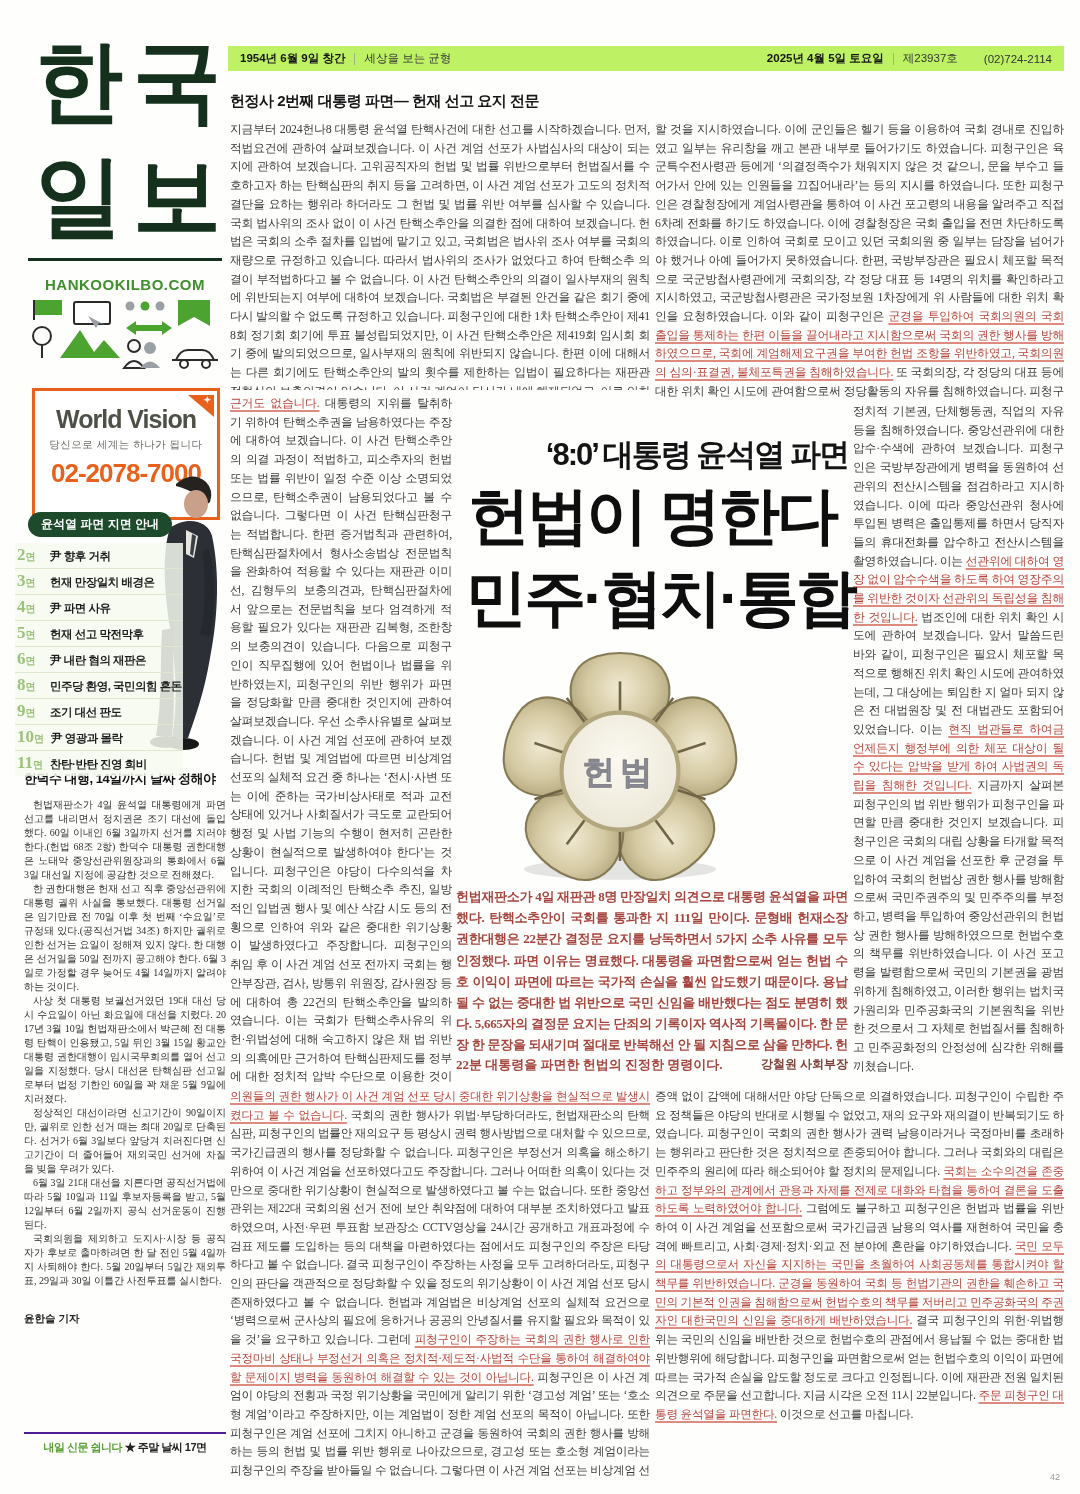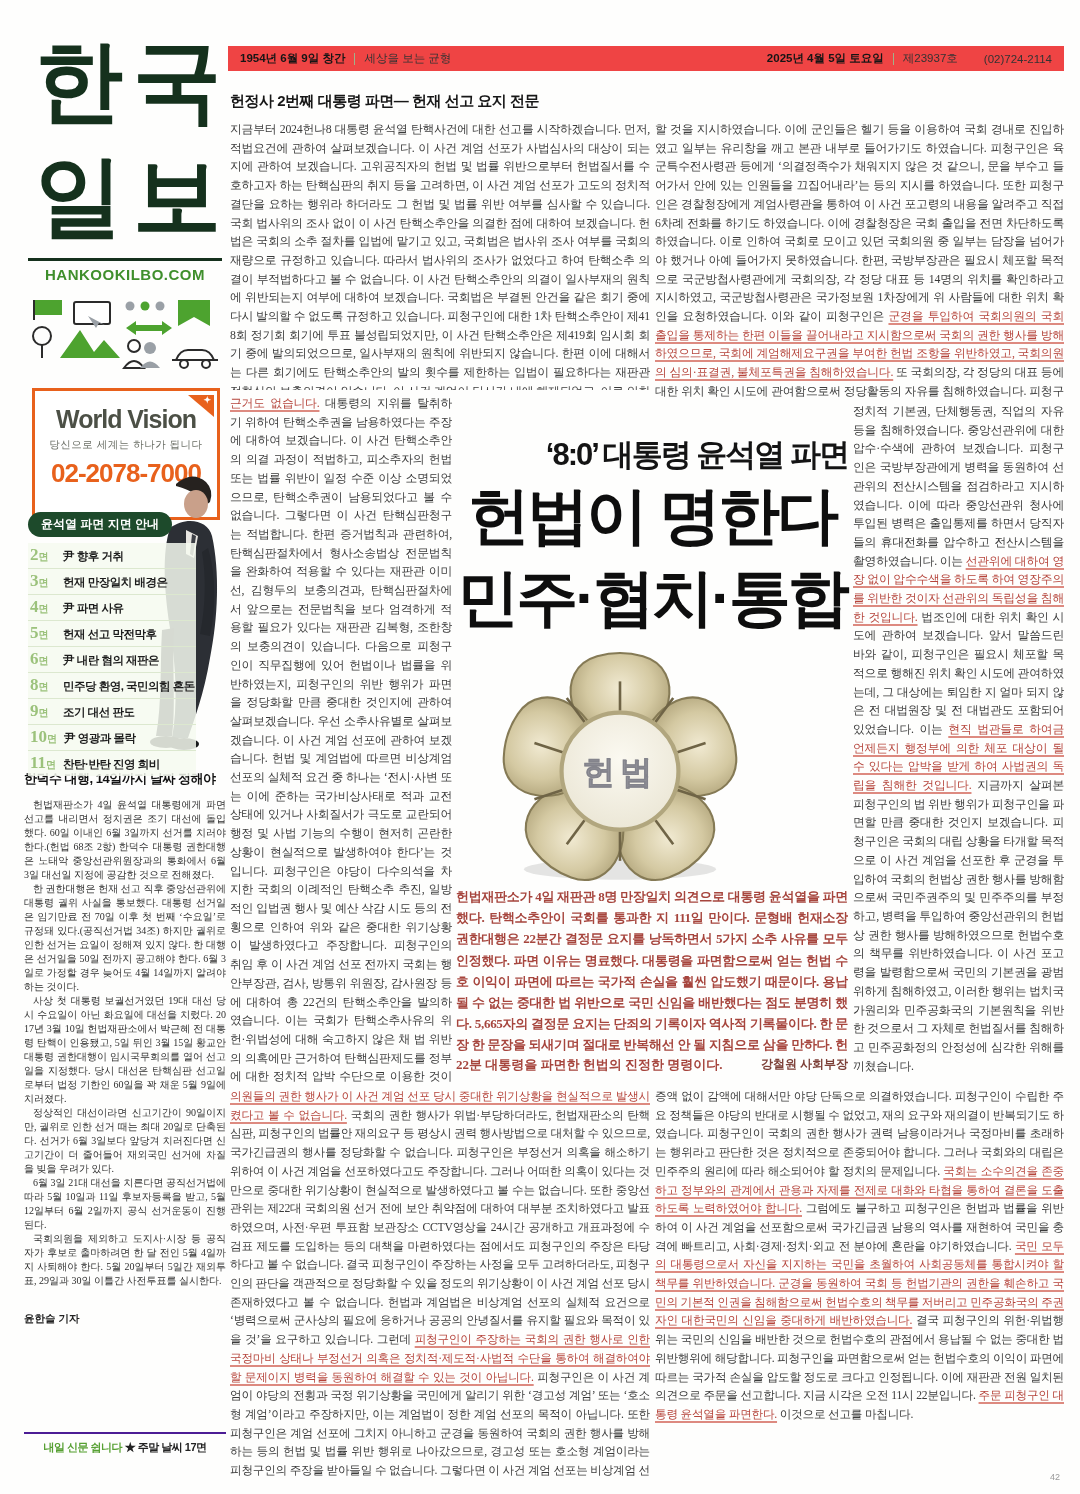--- a/index.html
+++ b/index.html
@@ -15,39 +15,39 @@
     display:grid; grid-template-columns:1fr 1fr; grid-template-rows:1fr 1fr;
     gap:2px;
   }
   .logo-grid span {
     font-family:"Liberation Sans", sans-serif;
     font-size:88px; font-weight:900; line-height:106px; text-align:center;
     color:#15311d; letter-spacing:-6px; transform:scaleY(1.02);
   }
   .logo-rule { position:absolute; left:28px; top:258px; width:194px; border-top:3px solid #15311d; }
   .site-url {
-    position:absolute; left:28px; top:266px; width:194px; text-align:center;
+    position:absolute; left:28px; top:276px; width:194px; text-align:center;
     font-size:15px; font-weight:800; color:#3f8f2c; letter-spacing:.5px;
   }
   .illus { position:absolute; left:26px; top:294px; }
   .wv-ad {
     position:absolute; left:32px; top:388px; width:188px; height:132px;
     border:3px solid #e8611c; background:#fff; text-align:center; padding-top:14px;
   }
   .wv-brand { font-size:25px; font-weight:900; color:#4c5046; letter-spacing:-1px; position:relative; display:inline-block; }
   .wv-swoosh { position:absolute; right:-18px; top:-10px; width:0; height:0;
     border-left:26px solid transparent; border-top:22px solid #e8611c; }
   .wv-star { position:absolute; right:-14px; top:-10px; color:#fff; font-size:9px; }
   .wv-tag { font-size:10.5px; color:#6b6f66; margin-top:4px; letter-spacing:.5px; }
   .wv-phone { font-size:26px; font-weight:900; color:#e8611c; margin-top:6px; letter-spacing:-1px; }
   .guide-badge {
     position:absolute; left:28px; top:512px; background:#1d4a2b; color:#fff;
     font-size:12px; font-weight:800; padding:4px 13px; border-radius:13px; z-index:3;
   }
-  .guide-list { position:absolute; left:28px; top:543px; width:168px; z-index:2; background:rgba(246,250,240,.85); }
+  .guide-list { position:absolute; left:15px; top:543px; width:168px; z-index:2; background:rgba(246,250,240,.85); }
   .guide-row { display:flex; align-items:baseline; gap:7px; padding:2px 0 3px 2px; border-bottom:1px solid #dce8cf; }
   .guide-row:last-child { border-bottom:none; }
   .guide-num { font-family:"Liberation Serif", serif; font-size:17px; font-weight:700; color:#9cc27c; min-width:26px; }
   .guide-num i { font-style:normal; font-size:10px; }
   .guide-label { font-size:11.5px; font-weight:700; color:#1c1c1c; letter-spacing:-.5px; }
   .yoon-photo { position:absolute; left:126px; top:468px; z-index:1; }
   .side-art { position:absolute; left:24px; top:758px; width:202px; }
   .side-art h2 {
     font-family:"Liberation Serif", serif; font-size:23.5px; line-height:34px;
     font-weight:800; color:#111; letter-spacing:-1.5px;
@@ -62,21 +62,21 @@
   .side-byline { text-align:left; font-size:10.5px; font-weight:700; margin-top:2px; }
   .side-notice {
     position:absolute; left:24px; top:1432px; width:202px; border-top:2px solid #4c1d95;
     padding-top:6px; text-align:center; font-size:11px; font-weight:700; letter-spacing:-.5px;
   }
   .notice-green { color:#57a033; }
   .notice-dark { color:#222; }
   
   .band {
     position:absolute; left:228px; top:46px; width:836px; height:25px;
-    background:#ef4444; display:flex; align-items:center; justify-content:space-between;
+    background:#bef264; display:flex; align-items:center; justify-content:space-between;
     padding:0 12px; font-size:11.5px; color:#333;
   }
   .band b { color:#151515; font-weight:800; }
   .band .sep { display:inline-block; width:1px; height:12px; background:#9fb38a; margin:0 9px; vertical-align:-2px; }
   .band-left, .band-right { display:flex; align-items:center; }
   
   .section-title { position:absolute; left:230px; top:92px; font-size:15px; font-weight:800; color:#171717; letter-spacing:-.5px; }
   .tx {
     position:absolute; overflow:hidden;
     font-family:"Liberation Serif", serif; font-size:11.8px; line-height:18.7px;
@@ -90,21 +90,21 @@
   #block-bottom-left  { left:230px; top:1088px; width:420px; height:392px; font-size:11.6px; }
   #block-bottom-right { left:655px; top:1088px; width:409px; height:368px; font-size:11.6px; }
   .kicker {
     position:absolute; left:456px; top:434px; width:392px; text-align:right;
     font-size:31px; font-weight:800; color:#141414; letter-spacing:-2px;
   }
   .big-hl {
     position:absolute; left:450px; width:404px; text-align:center;
     font-size:62px; font-weight:900; color:#0e0e0e; letter-spacing:-3px; line-height:80px;
   }
-  #hl1 { top:476px; } #hl2 { top:558px; }
+  #hl1 { top:476px; } #hl2 { top:558px;margin-left:8px; }
   .emblem { position:absolute; left:492px; top:648px; }
   .lead {
     position:absolute; left:456px; top:886px; width:392px; height:170px; overflow:hidden;
     font-family:"Liberation Serif", serif; font-size:13px; line-height:21.2px;
     color:#a6453d; font-weight:600; text-align:justify; word-break:break-all; letter-spacing:-.3px;
   }
   .lead-lastline {
     position:absolute; left:456px; top:1056px; width:392px; display:flex; justify-content:space-between;
     font-family:"Liberation Serif", serif; font-size:13px; color:#a6453d; font-weight:600;
   }

